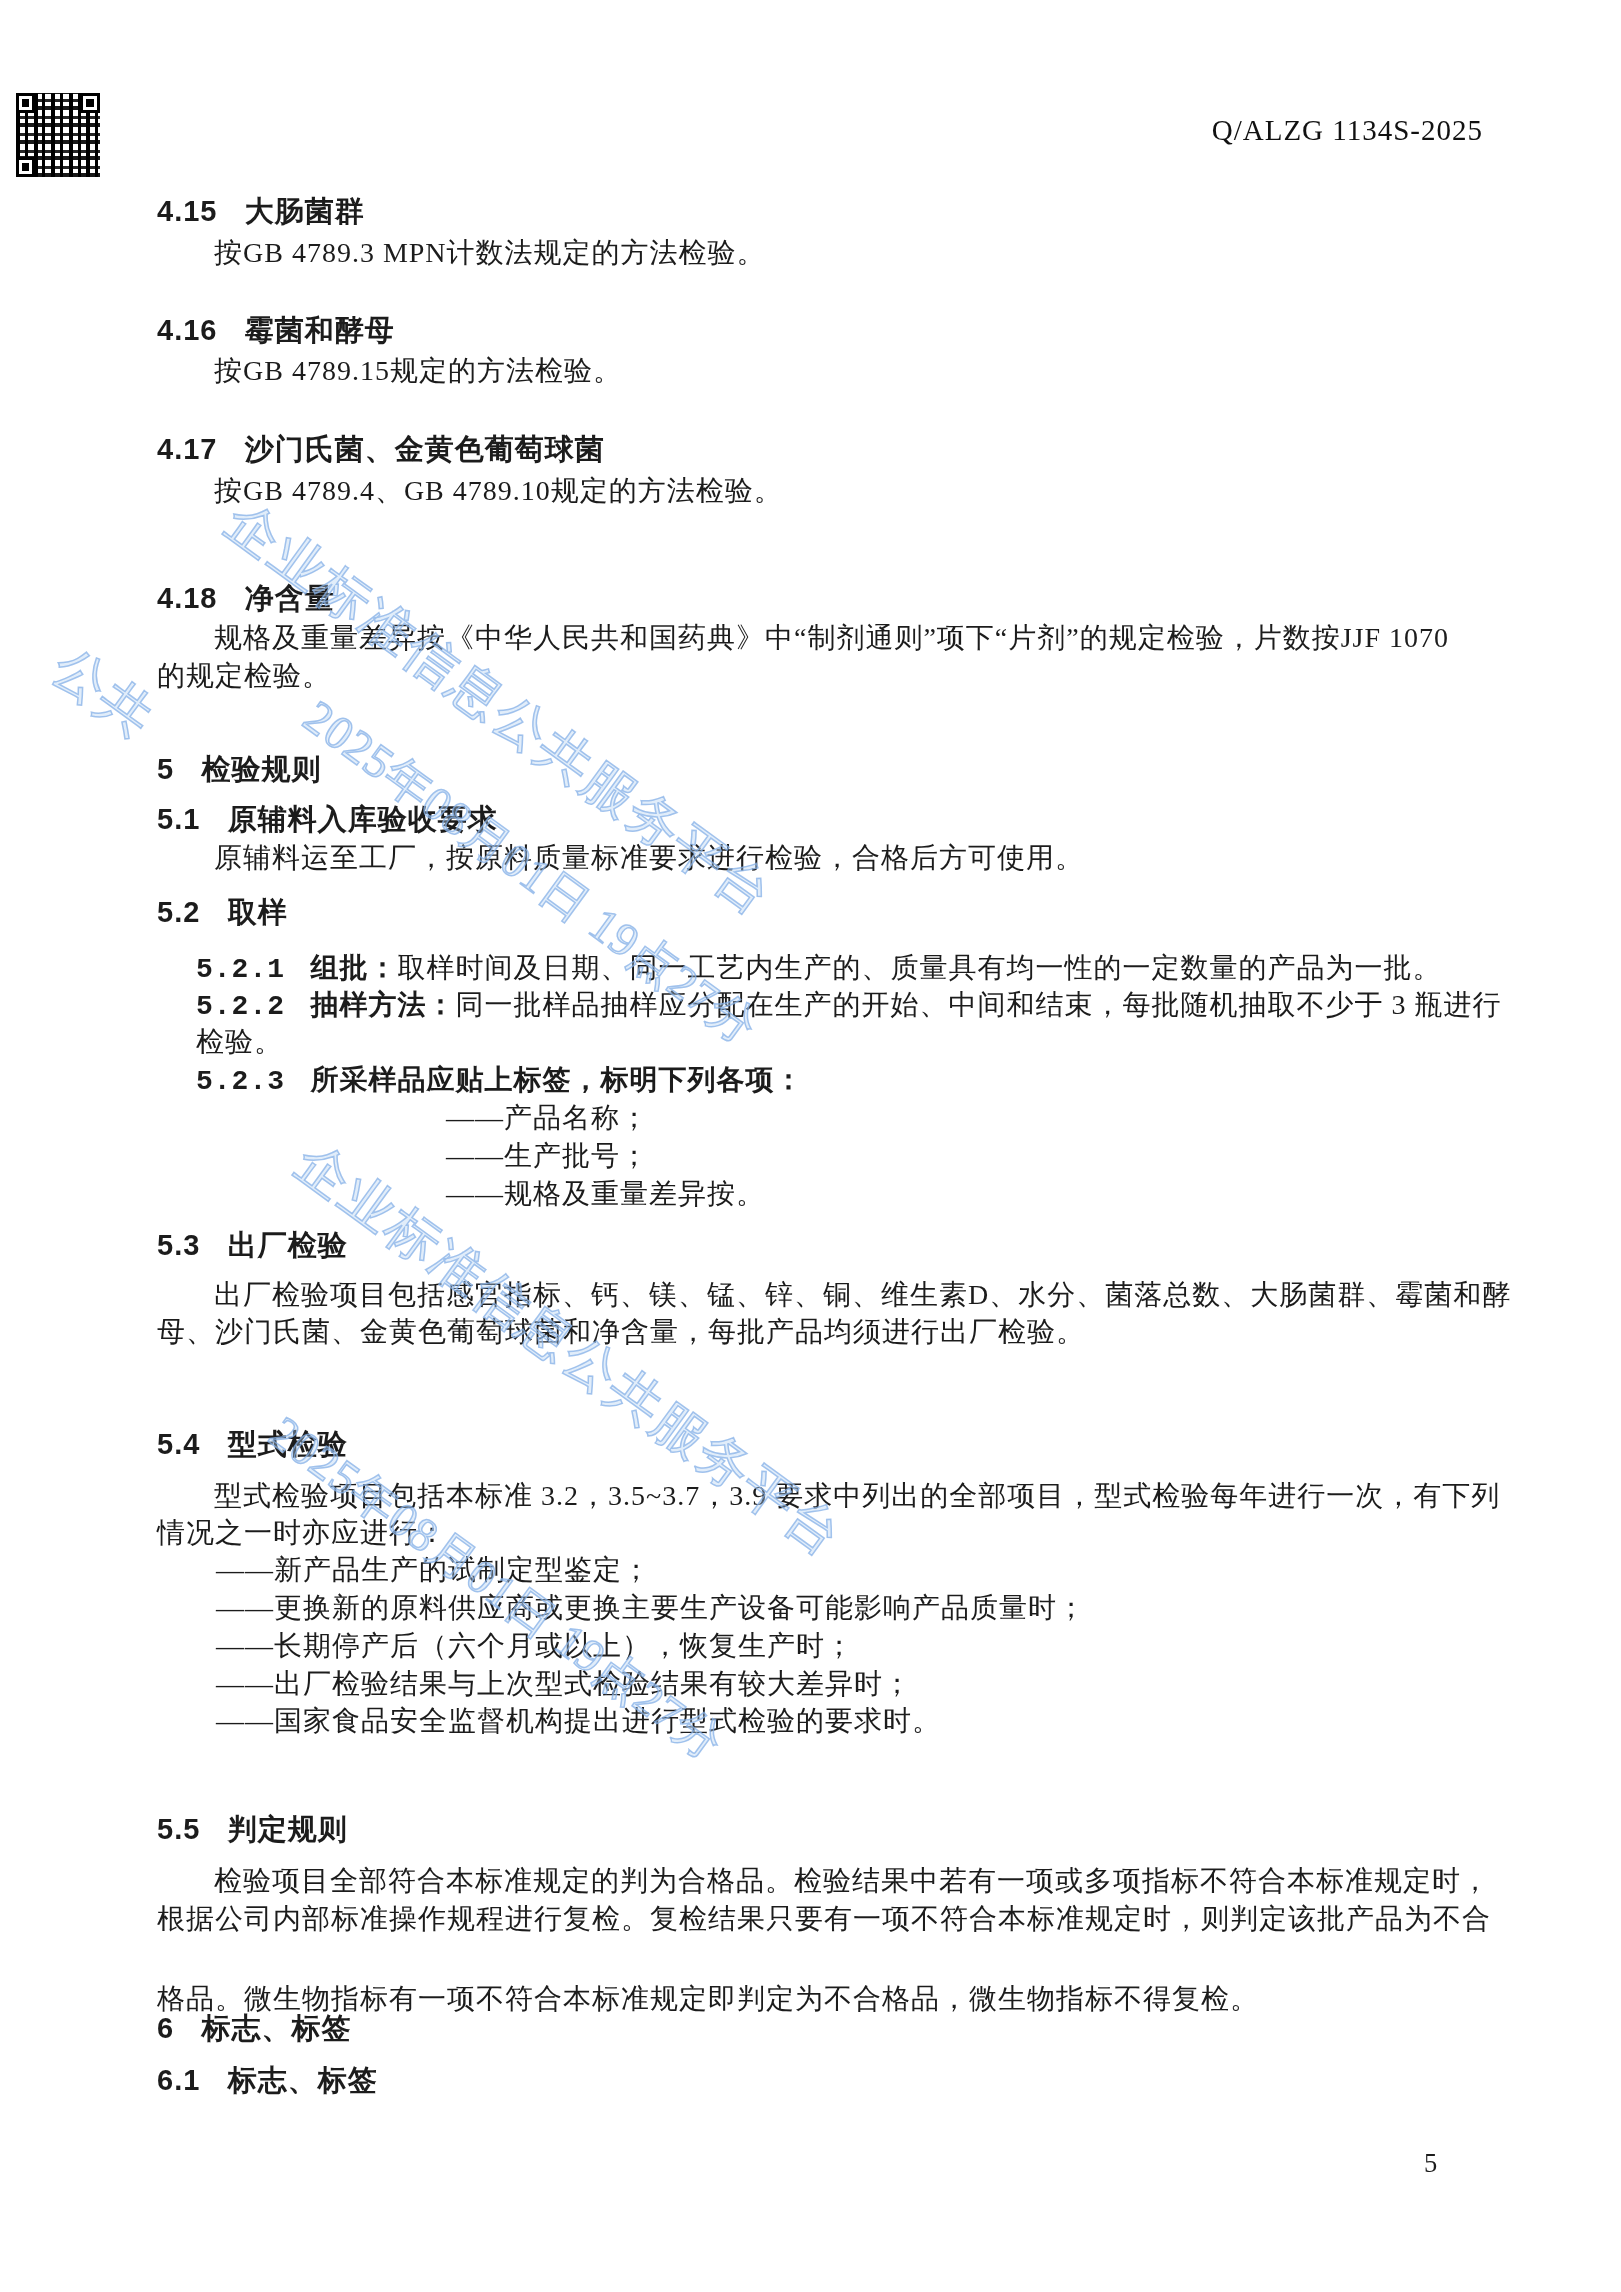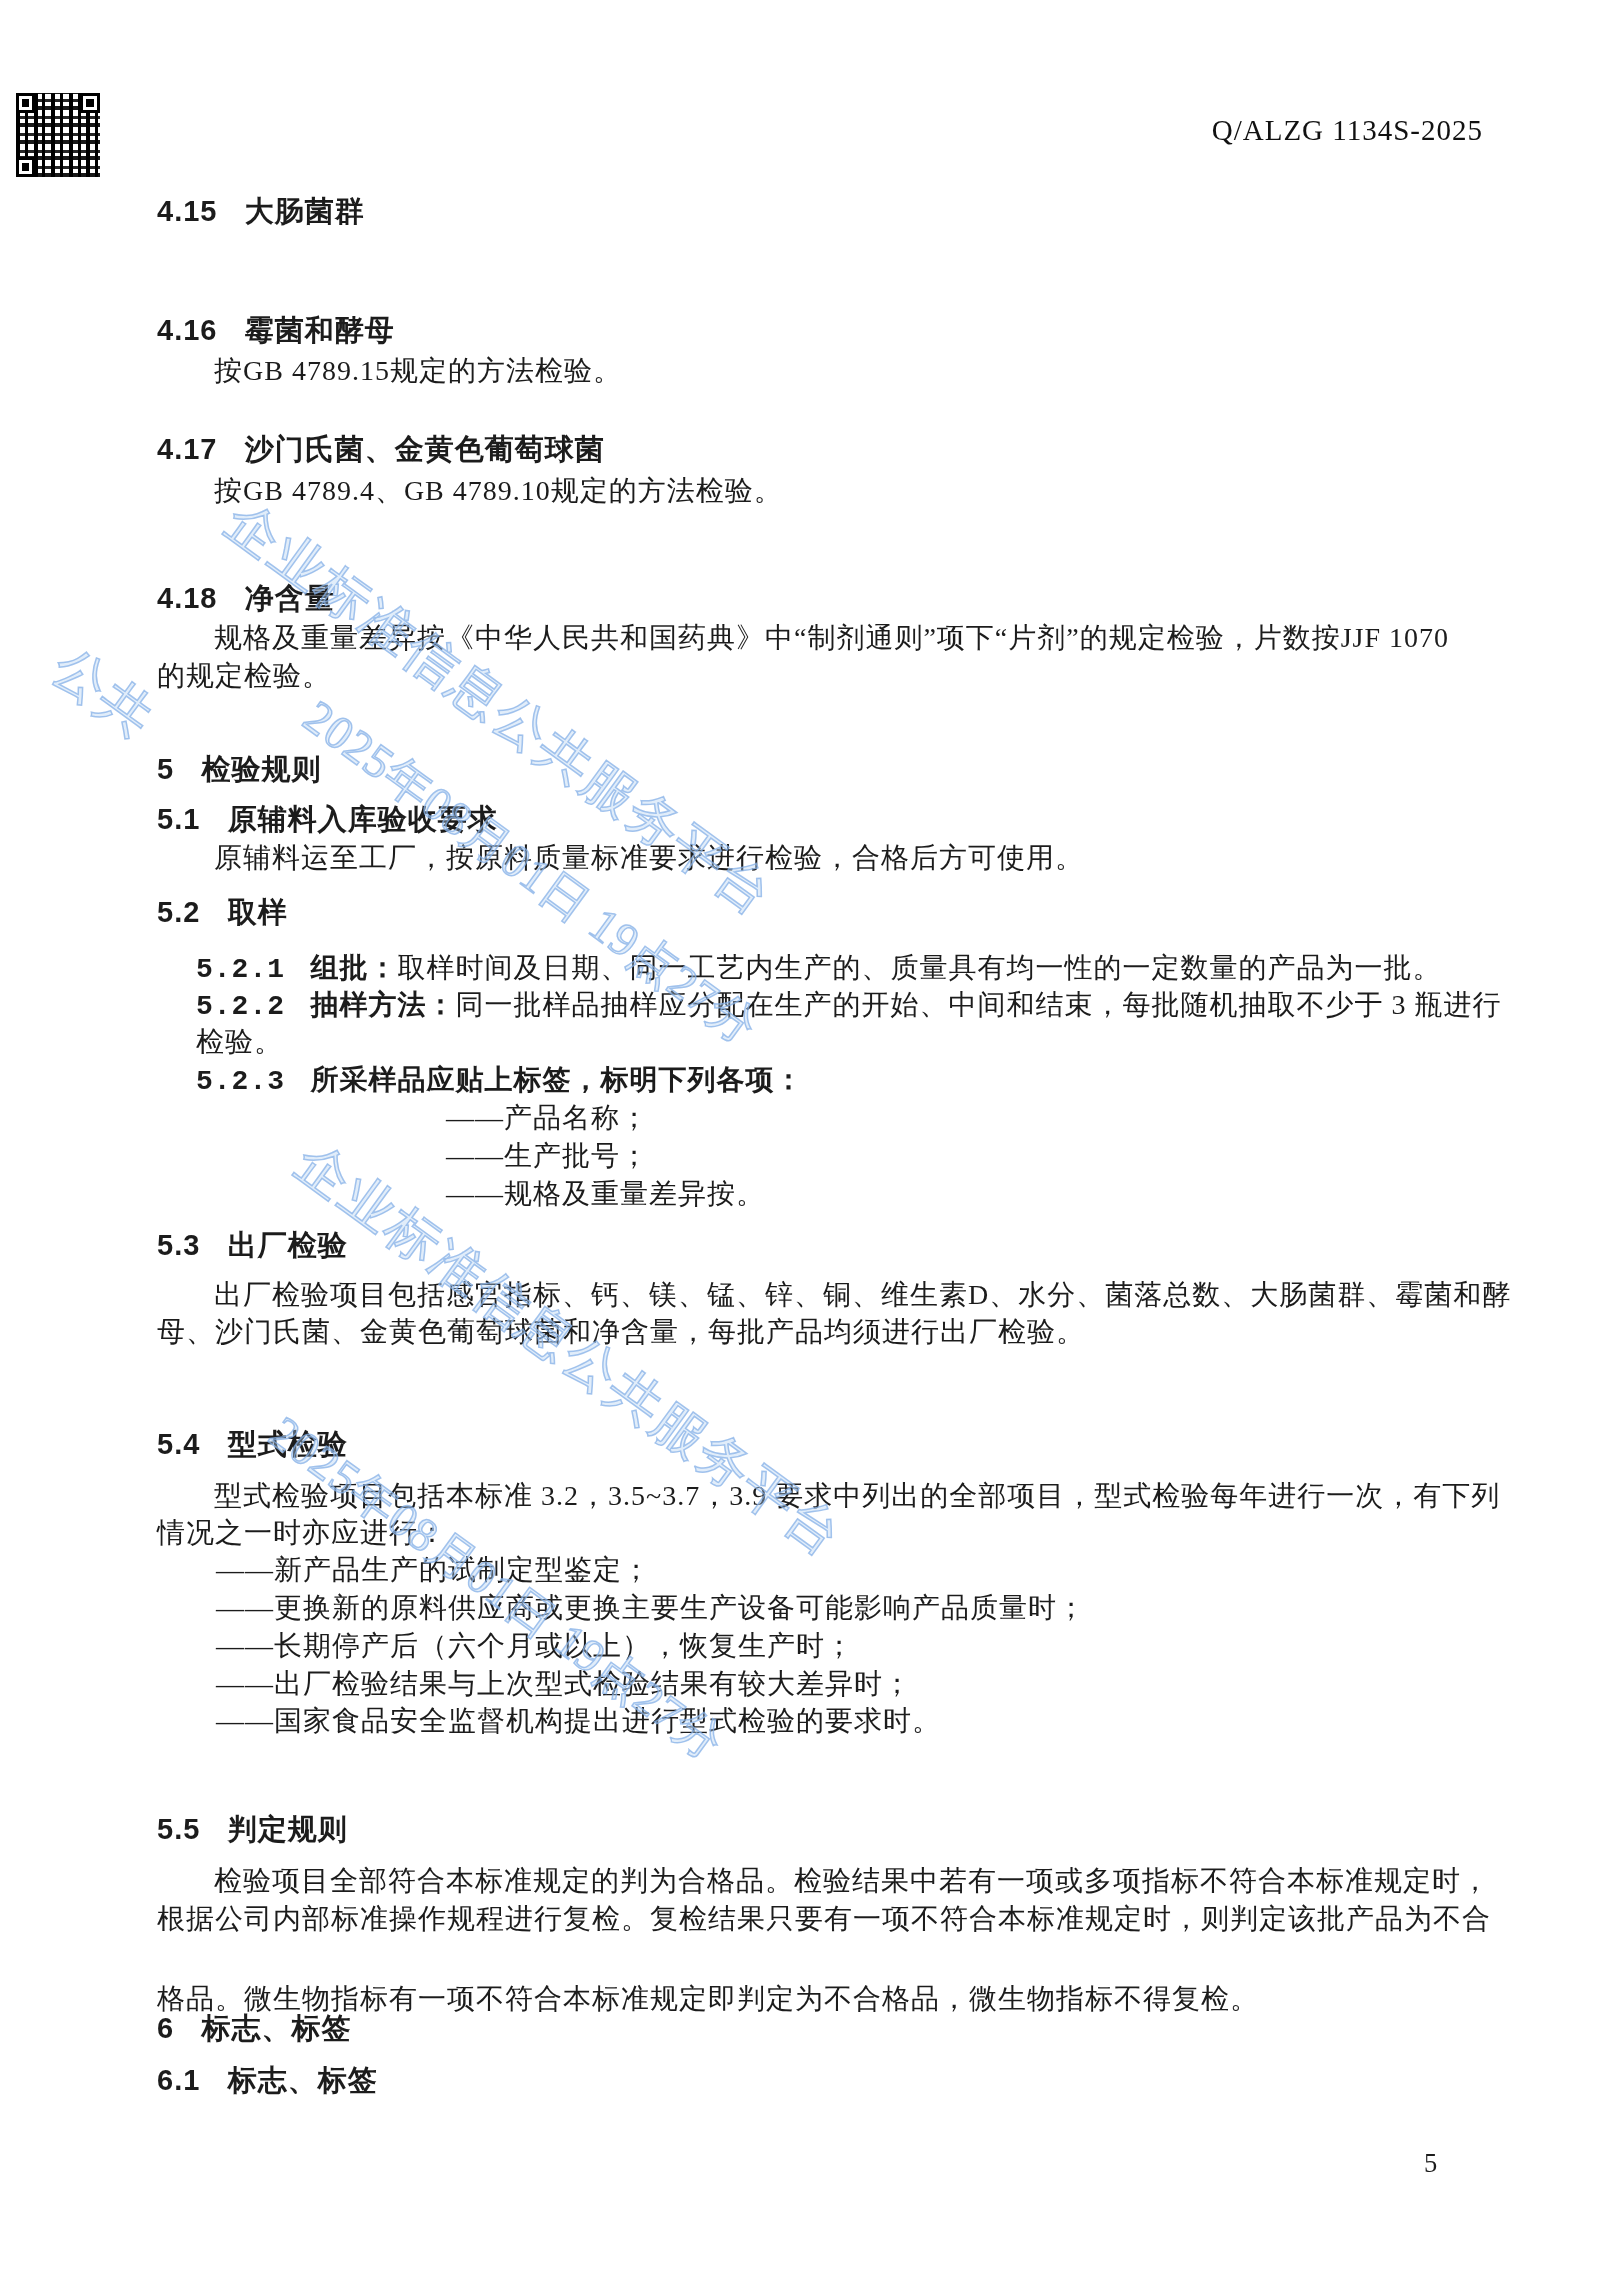--- a/index.html
+++ b/index.html
@@ -64,20 +64,21 @@
 
   <div class="wm wm-title wm-t1">企业标准信息公共服务平台</div>
   <div class="wm wm-date  wm-d1">2025年08月01日 19点27分</div>
   <div class="wm wm-title wm-t2">企业标准信息公共服务平台</div>
   <div class="wm wm-date  wm-d2">2025年08月01日 19点27分</div>
   <div class="wm wm-p1">公共</div>
 
   <div class="ln h" style="top:193px">
     <span class="num">4.15</span><span>大肠菌群</span>
   </div>
+  <div class="ln body ind" style="top:235px">按GB 4789.3 MPN计数法规定的方法检验。</div>
 
   <div class="ln h" style="top:312px">
     <span class="num">4.16</span><span>霉菌和酵母</span>
   </div>
   <div class="ln body ind" style="top:353px">按GB 4789.15规定的方法检验。</div>
 
   <div class="ln h" style="top:431px">
     <span class="num">4.17</span><span>沙门氏菌、金黄色葡萄球菌</span>
   </div>
   <div class="ln body ind" style="top:473px">按GB 4789.4、GB 4789.10规定的方法检验。</div>

